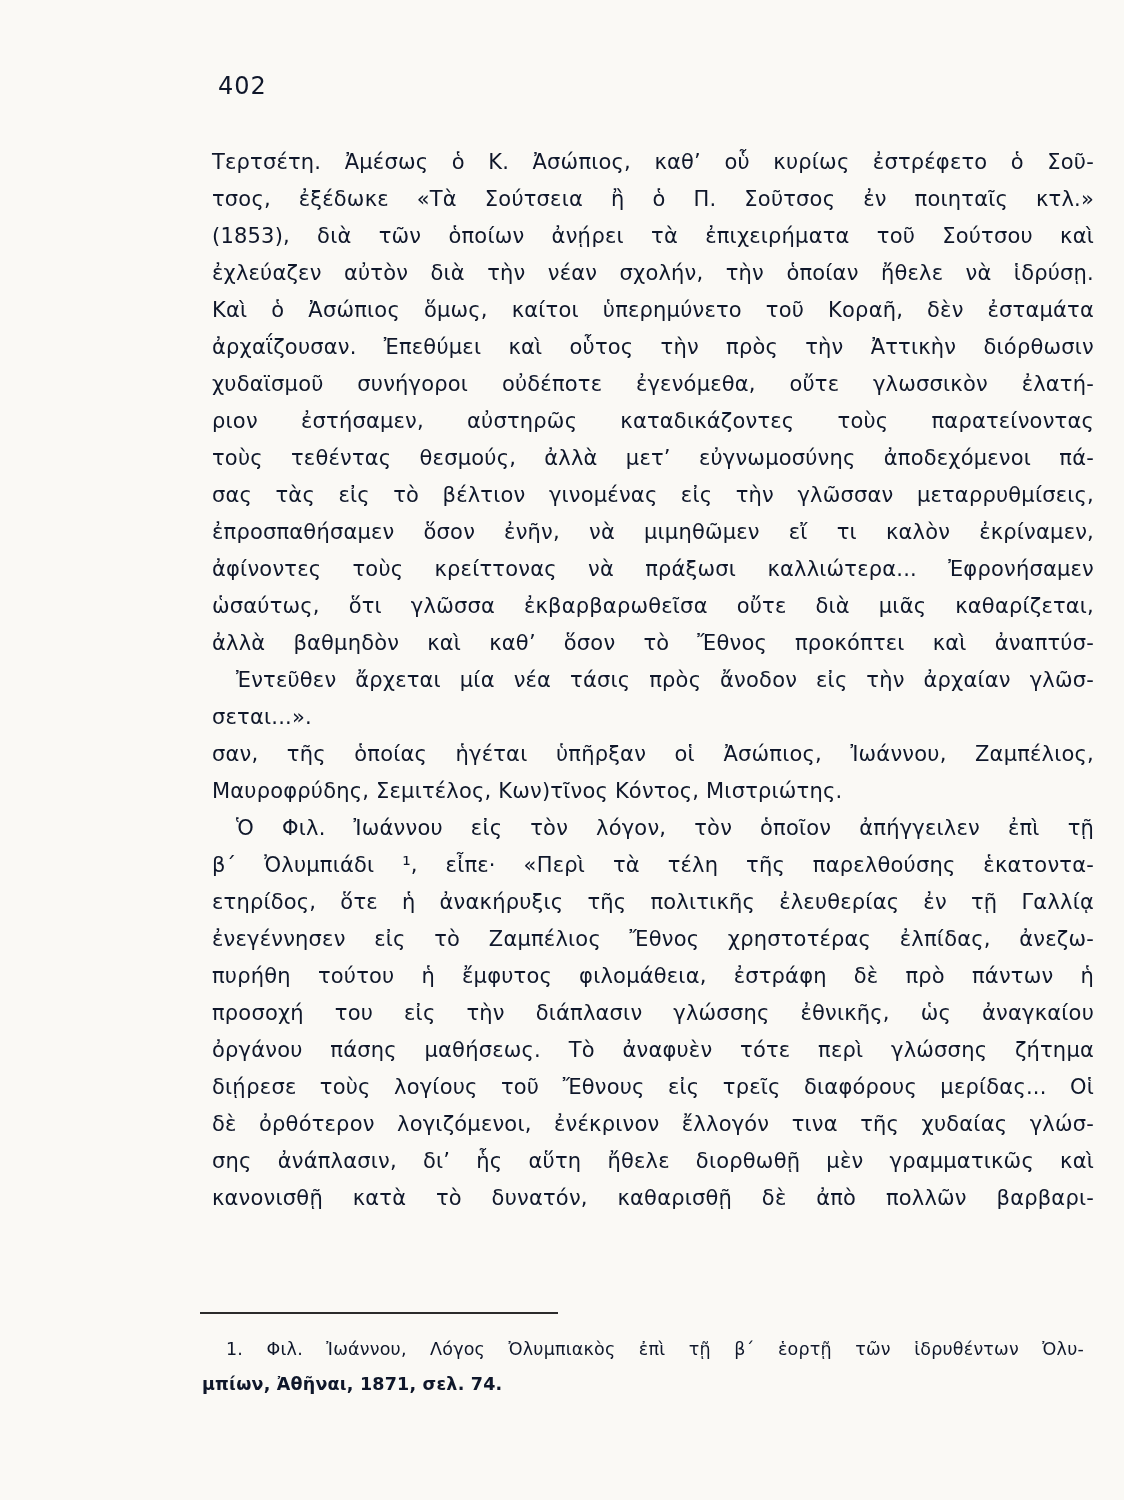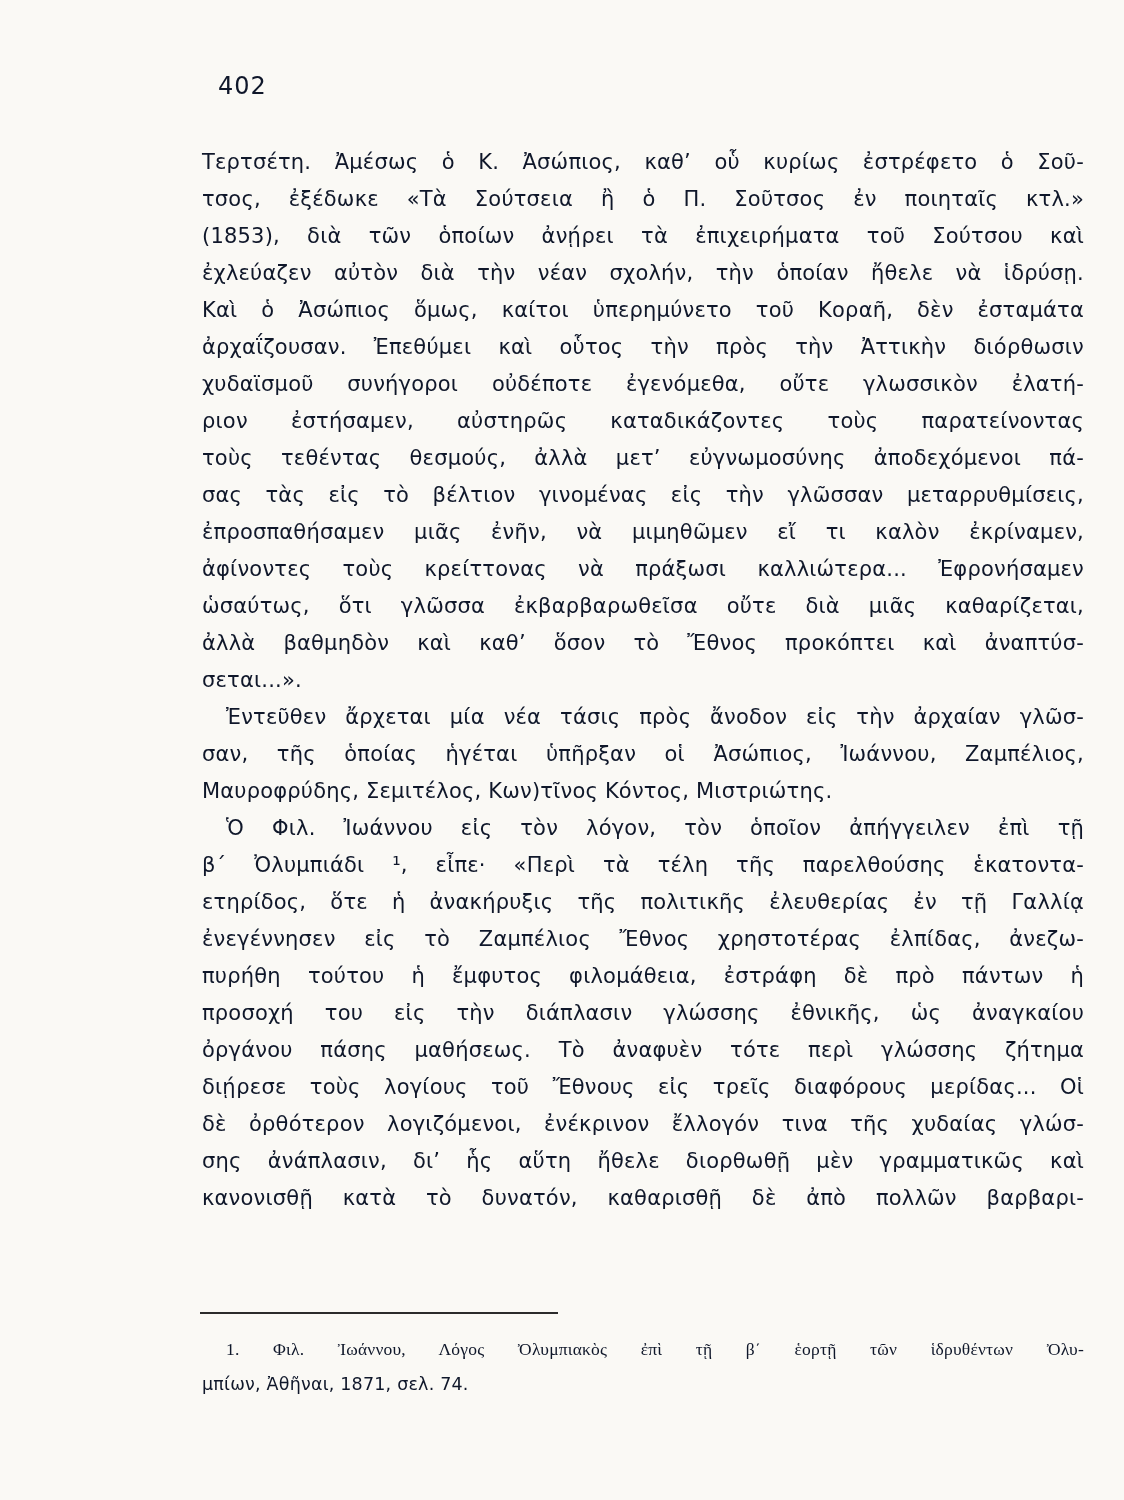--- a/index.html
+++ b/index.html
@@ -20,21 +20,21 @@
   }
   .page-number {
     position: absolute;
     left: 218px;
     top: 72px;
     font-size: 24px;
     letter-spacing: 1px;
   }
   .text-block {
     position: absolute;
-    left: 202px;
+    left: 212px;
     top: 144px;
     width: 882px;
     font-size: 21px;
     line-height: 37px;
     letter-spacing: 0.2px;
   }
   .line {
     text-align: justify;
     text-align-last: justify;
     white-space: nowrap;
@@ -62,24 +62,24 @@
     line-height: 35px;
     letter-spacing: 0.2px;
   }
   .footnote .line {
     text-align: justify;
     text-align-last: justify;
     white-space: nowrap;
   }
   .footnote .line.end {
     text-align-last: left;
+    font-weight: bold;
   }
   .footnote .line.indent {
     text-indent: 24px;
-    font-family: Liberation Serif, serif;
   }
 </style>
 </head>
 <body>
 
 <div class="page">
 
   <div class="page-number">402</div>
 
   <div class="text-block">
@@ -87,27 +87,27 @@
     <div class="line">Τερτσέτη. Ἀμέσως ὁ Κ. Ἀσώπιος, καθ’ οὗ κυρίως ἐστρέφετο ὁ Σοῦ-</div>
     <div class="line">τσος, ἐξέδωκε «Τὰ Σούτσεια ἢ ὁ Π. Σοῦτσος ἐν ποιηταῖς κτλ.»</div>
     <div class="line">(1853), διὰ τῶν ὁποίων ἀνῄρει τὰ ἐπιχειρήματα τοῦ Σούτσου καὶ</div>
     <div class="line">ἐχλεύαζεν αὐτὸν διὰ τὴν νέαν σχολήν, τὴν ὁποίαν ἤθελε νὰ ἱδρύσῃ.</div>
     <div class="line">Καὶ ὁ Ἀσώπιος ὅμως, καίτοι ὑπερημύνετο τοῦ Κοραῆ, δὲν ἐσταμάτα</div>
     <div class="line">ἀρχαΐζουσαν. Ἐπεθύμει καὶ οὗτος τὴν πρὸς τὴν Ἀττικὴν διόρθωσιν</div>
     <div class="line">χυδαϊσμοῦ συνήγοροι οὐδέποτε ἐγενόμεθα, οὔτε γλωσσικὸν ἐλατή-</div>
     <div class="line">ριον ἐστήσαμεν, αὐστηρῶς καταδικάζοντες τοὺς παρατείνοντας</div>
     <div class="line">τοὺς τεθέντας θεσμούς, ἀλλὰ μετ’ εὐγνωμοσύνης ἀποδεχόμενοι πά-</div>
     <div class="line">σας τὰς εἰς τὸ βέλτιον γινομένας εἰς τὴν γλῶσσαν μεταρρυθμίσεις,</div>
-    <div class="line">ἐπροσπαθήσαμεν μιᾶς ἐνῆν, νὰ μιμηθῶμεν εἴ τι καλὸν ἐκρίναμεν,</div>
+    <div class="line">ἐπροσπαθήσαμεν ὅσον ἐνῆν, νὰ μιμηθῶμεν εἴ τι καλὸν ἐκρίναμεν,</div>
     <div class="line">ἀφίνοντες τοὺς κρείττονας νὰ πράξωσι καλλιώτερα... Ἐφρονήσαμεν</div>
     <div class="line">ὡσαύτως, ὅτι γλῶσσα ἐκβαρβαρωθεῖσα οὔτε διὰ μιᾶς καθαρίζεται,</div>
     <div class="line">ἀλλὰ βαθμηδὸν καὶ καθ’ ὅσον τὸ Ἔθνος προκόπτει καὶ ἀναπτύσ-</div>
+    <div class="line indent">Ἐντεῦθεν ἄρχεται μία νέα τάσις πρὸς ἄνοδον εἰς τὴν ἀρχαίαν γλῶσ-</div>
+
     <div class="line end">σεται...».</div>
-
-    <div class="line indent">Ἐντεῦθεν ἄρχεται μία νέα τάσις πρὸς ἄνοδον εἰς τὴν ἀρχαίαν γλῶσ-</div>
     <div class="line">σαν, τῆς ὁποίας ἡγέται ὑπῆρξαν οἱ Ἀσώπιος, Ἰωάννου, Ζαμπέλιος,</div>
     <div class="line end">Μαυροφρύδης, Σεμιτέλος, Κων)τῖνος Κόντος, Μιστριώτης.</div>
 
     <div class="line indent">Ὁ Φιλ. Ἰωάννου εἰς τὸν λόγον, τὸν ὁποῖον ἀπήγγειλεν ἐπὶ τῇ</div>
     <div class="line">β΄ Ὀλυμπιάδι ¹, εἶπε· «Περὶ τὰ τέλη τῆς παρελθούσης ἑκατοντα-</div>
     <div class="line">ετηρίδος, ὅτε ἡ ἀνακήρυξις τῆς πολιτικῆς ἐλευθερίας ἐν τῇ Γαλλίᾳ</div>
     <div class="line">ἐνεγέννησεν εἰς τὸ Ζαμπέλιος Ἔθνος χρηστοτέρας ἐλπίδας, ἀνεζω-</div>
     <div class="line">πυρήθη τούτου ἡ ἔμφυτος φιλομάθεια, ἐστράφη δὲ πρὸ πάντων ἡ</div>
     <div class="line">προσοχή του εἰς τὴν διάπλασιν γλώσσης ἐθνικῆς, ὡς ἀναγκαίου</div>
     <div class="line">ὀργάνου πάσης μαθήσεως. Τὸ ἀναφυὲν τότε περὶ γλώσσης ζήτημα</div>

